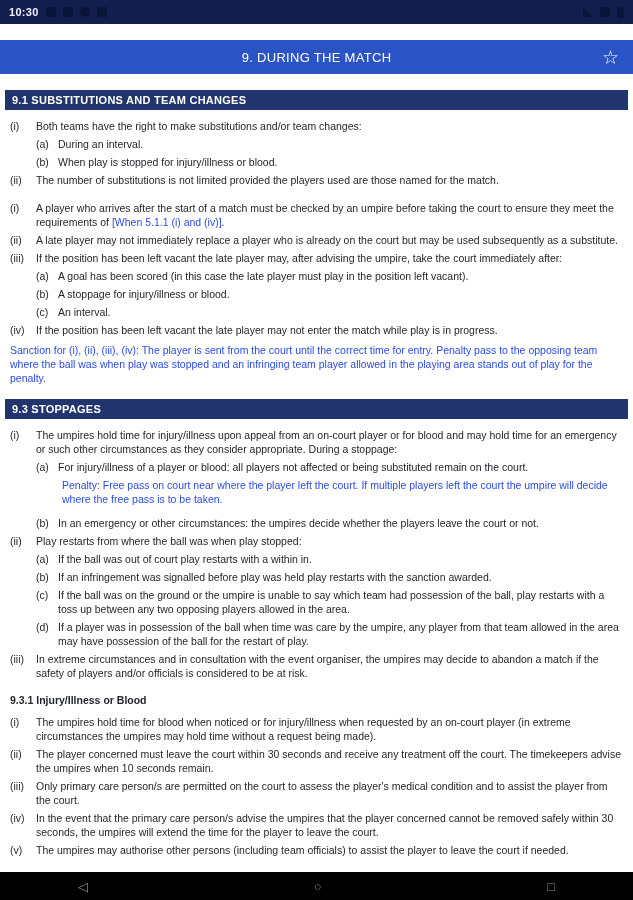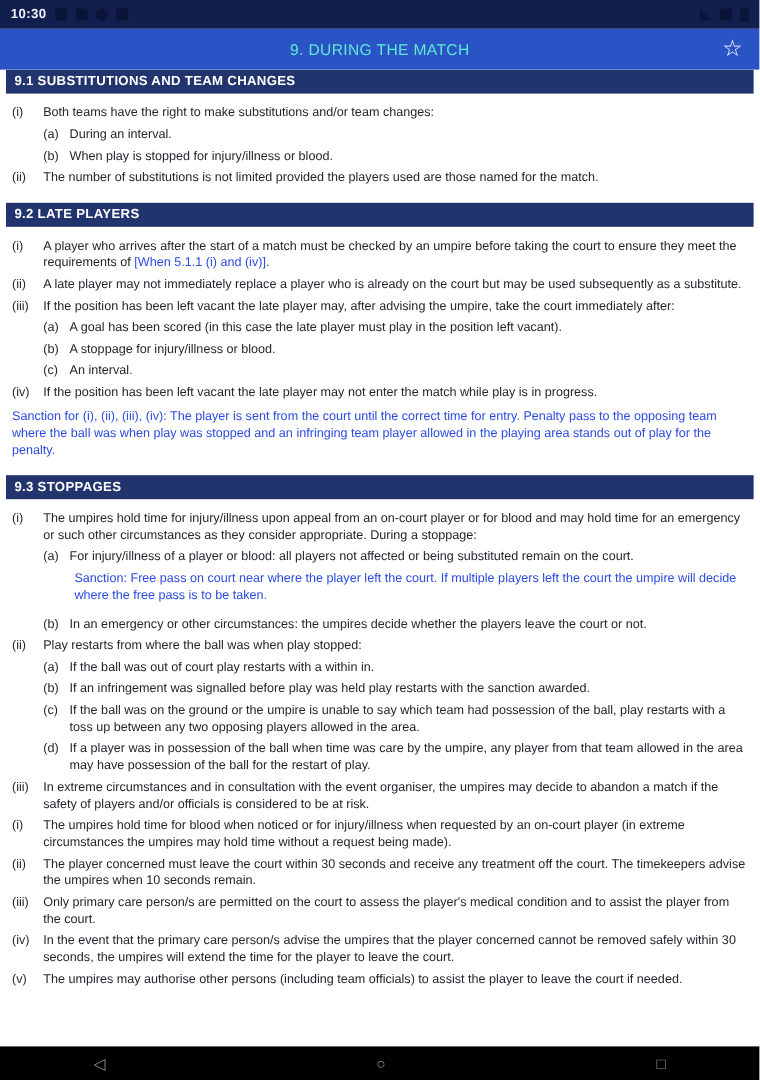--- a/index.html
+++ b/index.html
@@ -8,21 +8,21 @@
     --c-secbar:#22346e;
     --c-text:#23262c;
     --c-blue:#2c4be0;
   }
   *{box-sizing:border-box;}
   html,body{margin:0;padding:0;}
   body{
     width:633px;height:900px;overflow:hidden;background:#fff;
     font-family:"Liberation Sans", sans-serif;color:var(--c-text);
   }
-  .screen{width:633px;height:900px;display:flex;flex-direction:column;}
+  .screen{width:633px;height:900px;display:flex;flex-direction:column;gap:16px;}
 
   
   .status-bar{
     height:24px;flex:none;background:var(--c-status);
     display:flex;align-items:center;justify-content:space-between;
     padding:0 9px;
   }
   .sb-group{display:flex;align-items:center;gap:7px;}
   .sb-time{color:#eef1ff;font-size:11px;font-weight:bold;letter-spacing:.3px;}
   .sb-icon{width:10px;height:10px;background:#0a1338;border-radius:2px;display:inline-block;}
@@ -33,21 +33,21 @@
   }
   .sb-icon.batt{width:7px;height:11px;border-radius:1px;}
 
   
   .app-bar{
     height:34px;flex:none;background:var(--c-appbar);
     position:relative;display:flex;align-items:center;
   }
   .app-title{
     position:absolute;left:0;right:0;text-align:center;
-    color:#5eead4;font-size:13px;letter-spacing:.3px;
+    color:#ffffff;font-size:13px;letter-spacing:.3px;
   }
   .star-btn{
     position:absolute;right:14px;top:50%;transform:translateY(-50%);
     color:#fff;font-size:19px;line-height:1;cursor:pointer;
   }
 
   
   .content{flex:1;overflow:hidden;background:#fff;}
   .section{margin-bottom:14px;}
   .section-bar{
@@ -124,21 +124,20 @@
           <div class="row sub">
             <span class="num">(b)</span>
             <span class="txt">When play is stopped for injury/illness or blood.</span>
           </div>
           <div class="row item">
             <span class="num">(ii)</span>
             <span class="txt">The number of substitutions is not limited provided the players used are those named for the match.</span>
           </div>
         </div>
         <div class="section">
-          <div class="section-bar">9.2 LATE PLAYERS</div>
           <div class="row item">
             <span class="num">(i)</span>
             <span class="txt"><span>A player who arrives after the start of a match must be checked by an umpire before taking the court to ensure they meet the requirements of </span><span class="rule-link">[When 5.1.1 (i) and (iv)]</span><span>.</span></span>
           </div>
           <div class="row item">
             <span class="num">(ii)</span>
             <span class="txt">A late player may not immediately replace a player who is already on the court but may be used subsequently as a substitute.</span>
           </div>
           <div class="row item">
             <span class="num">(iii)</span>
@@ -165,21 +164,21 @@
         <div class="section">
           <div class="section-bar">9.3 STOPPAGES</div>
           <div class="row item">
             <span class="num">(i)</span>
             <span class="txt">The umpires hold time for injury/illness upon appeal from an on-court player or for blood and may hold time for an emergency or such other circumstances as they consider appropriate. During a stoppage:</span>
           </div>
           <div class="row sub">
             <span class="num">(a)</span>
             <span class="txt">For injury/illness of a player or blood: all players not affected or being substituted remain on the court.</span>
           </div>
-          <div class="sanction indent">Sanction: Free pass on court near where the player left the court. If multiple players left the court the umpire will decide where the free pass is to be taken.</div>
+          <div class="sanction indent">Penalty: Free pass on court near where the player left the court. If multiple players left the court the umpire will decide where the free pass is to be taken.</div>
           <div class="row sub">
             <span class="num">(b)</span>
             <span class="txt">In an emergency or other circumstances: the umpires decide whether the players leave the court or not.</span>
           </div>
           <div class="row item">
             <span class="num">(ii)</span>
             <span class="txt">Play restarts from where the ball was when play stopped:</span>
           </div>
           <div class="row sub">
             <span class="num">(a)</span>
@@ -194,20 +193,21 @@
             <span class="txt">If the ball was on the ground or the umpire is unable to say which team had possession of the ball, play restarts with a toss up between any two opposing players allowed in the area.</span>
           </div>
           <div class="row sub">
             <span class="num">(d)</span>
             <span class="txt">If a player was in possession of the ball when time was care by the umpire, any player from that team allowed in the area may have possession of the ball for the restart of play.</span>
           </div>
           <div class="row item">
             <span class="num">(iii)</span>
             <span class="txt">In extreme circumstances and in consultation with the event organiser, the umpires may decide to abandon a match if the safety of players and/or officials is considered to be at risk.</span>
           </div>
+          <div class="subhead">9.3.1 Injury/Illness or Blood</div>
           <div class="row item">
             <span class="num">(i)</span>
             <span class="txt">The umpires hold time for blood when noticed or for injury/illness when requested by an on-court player (in extreme circumstances the umpires may hold time without a request being made).</span>
           </div>
           <div class="row item">
             <span class="num">(ii)</span>
             <span class="txt">The player concerned must leave the court within 30 seconds and receive any treatment off the court. The timekeepers advise the umpires when 10 seconds remain.</span>
           </div>
           <div class="row item">
             <span class="num">(iii)</span>

